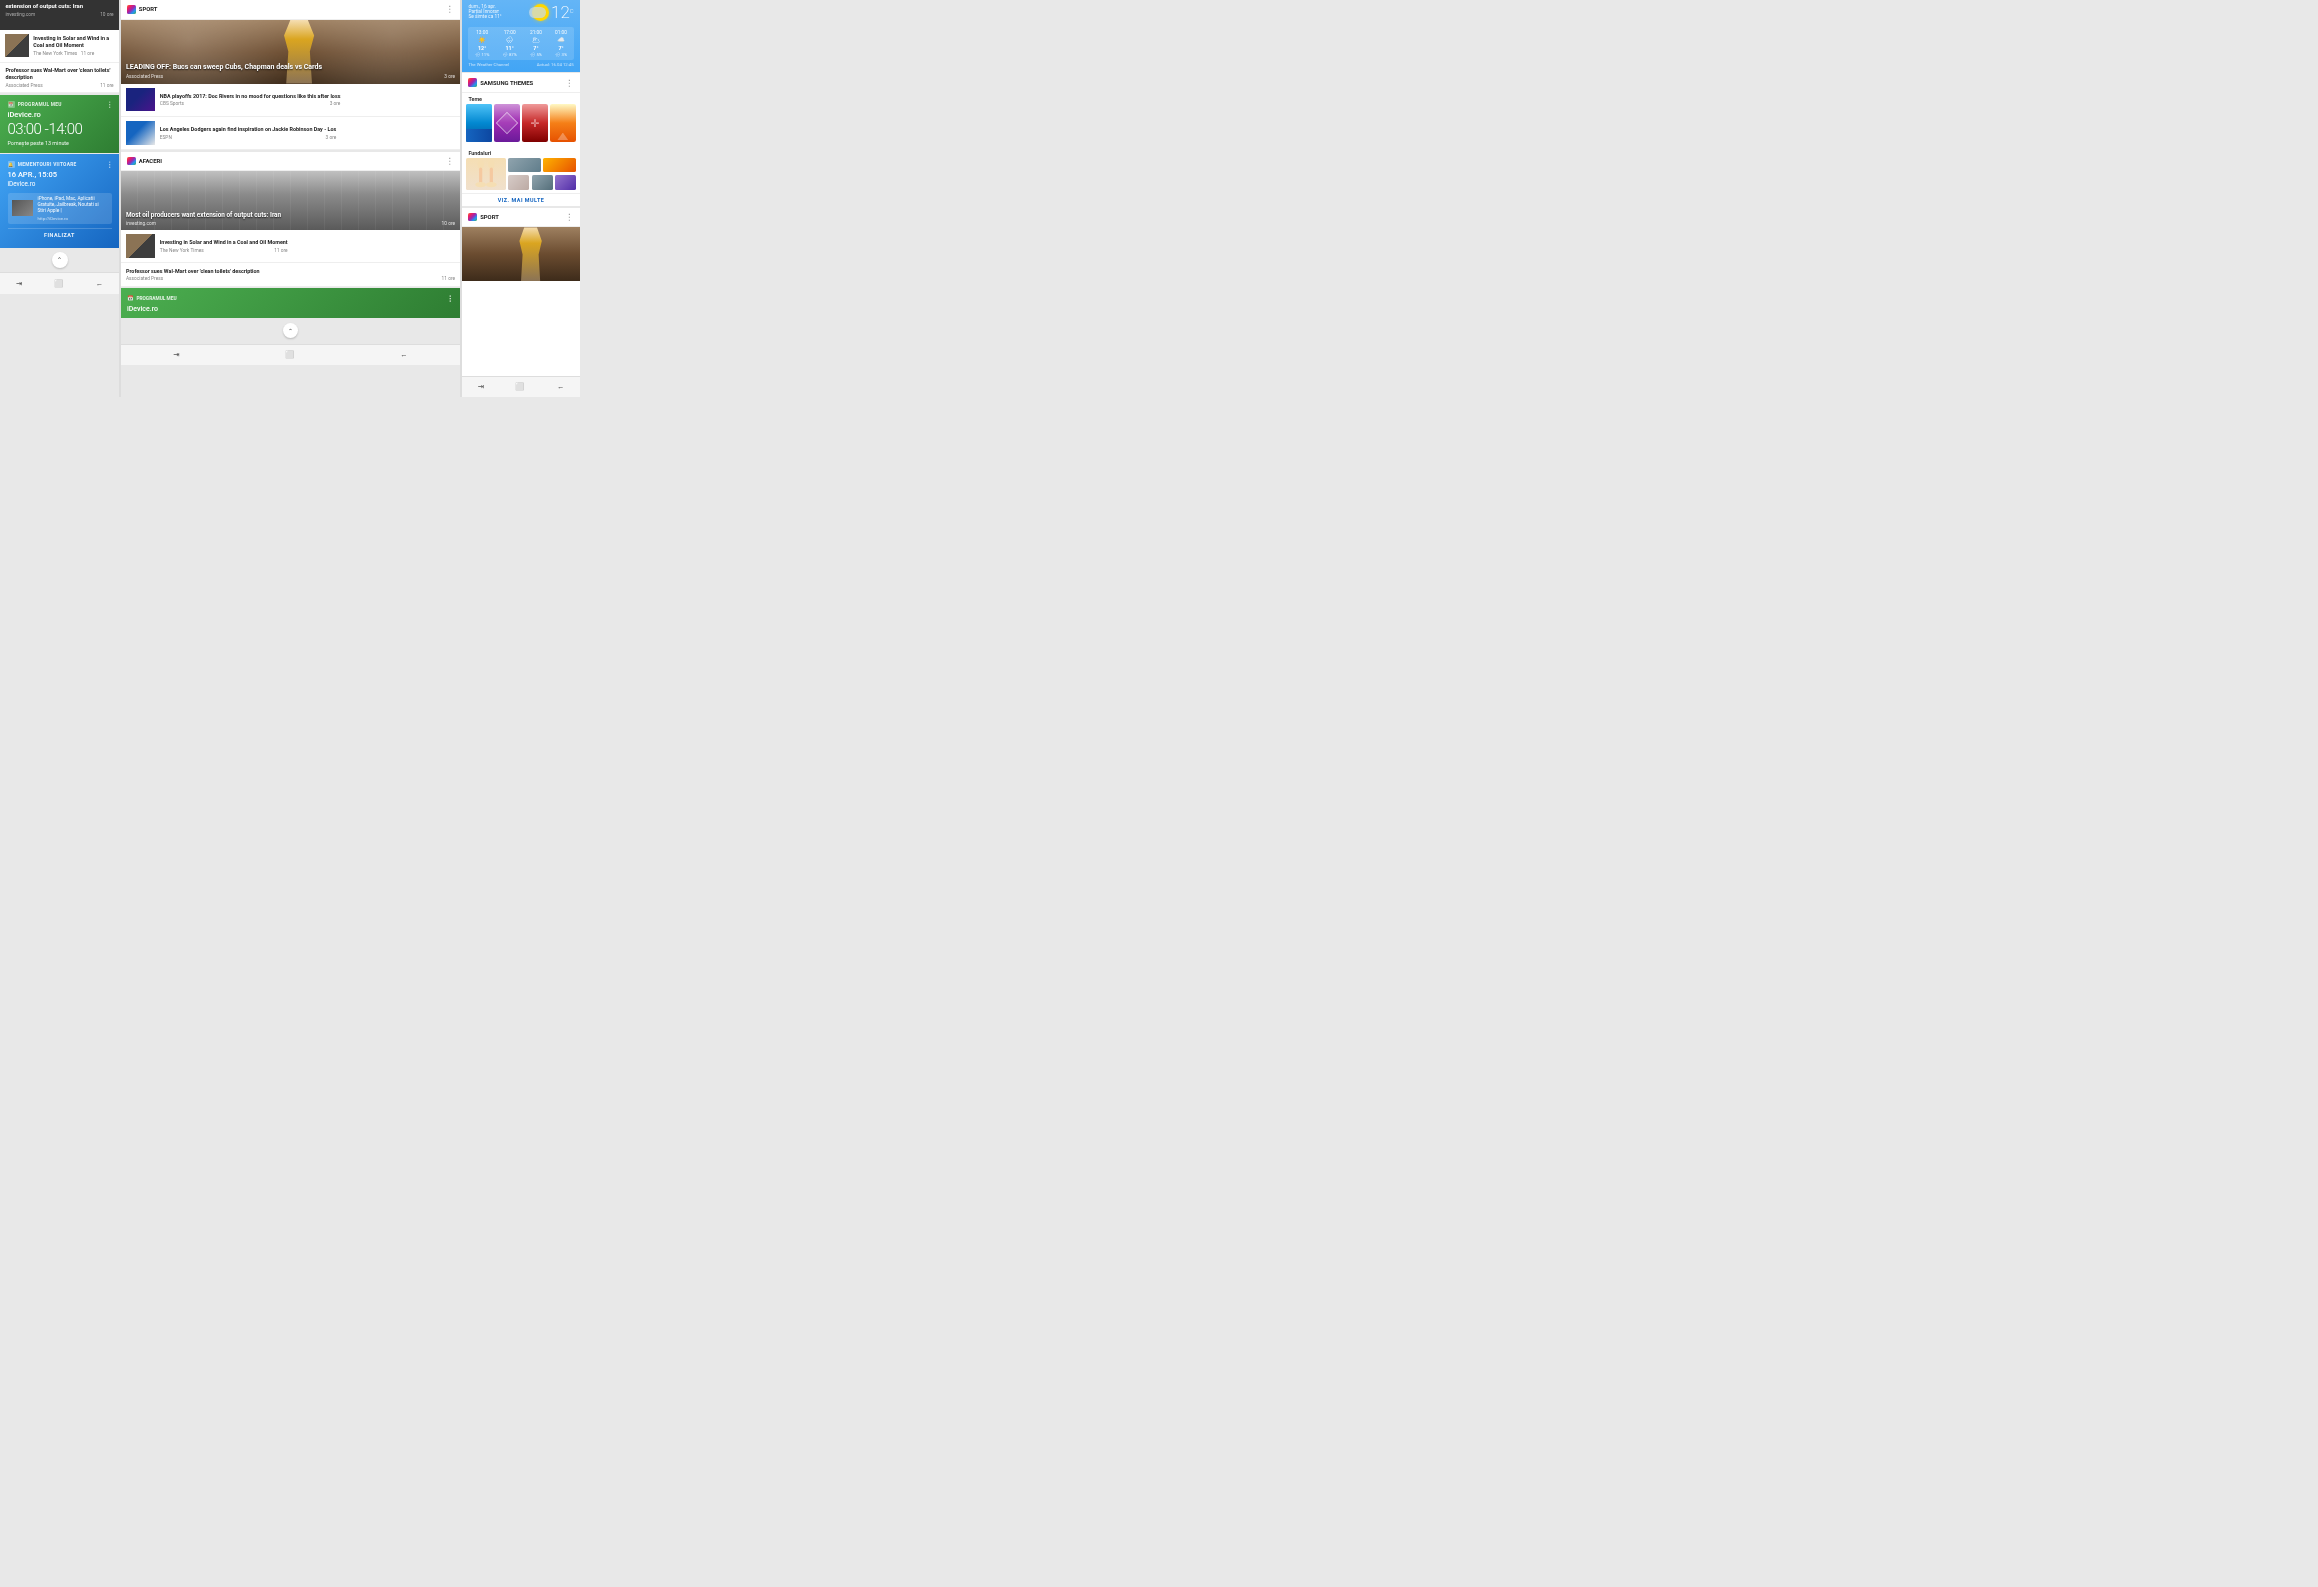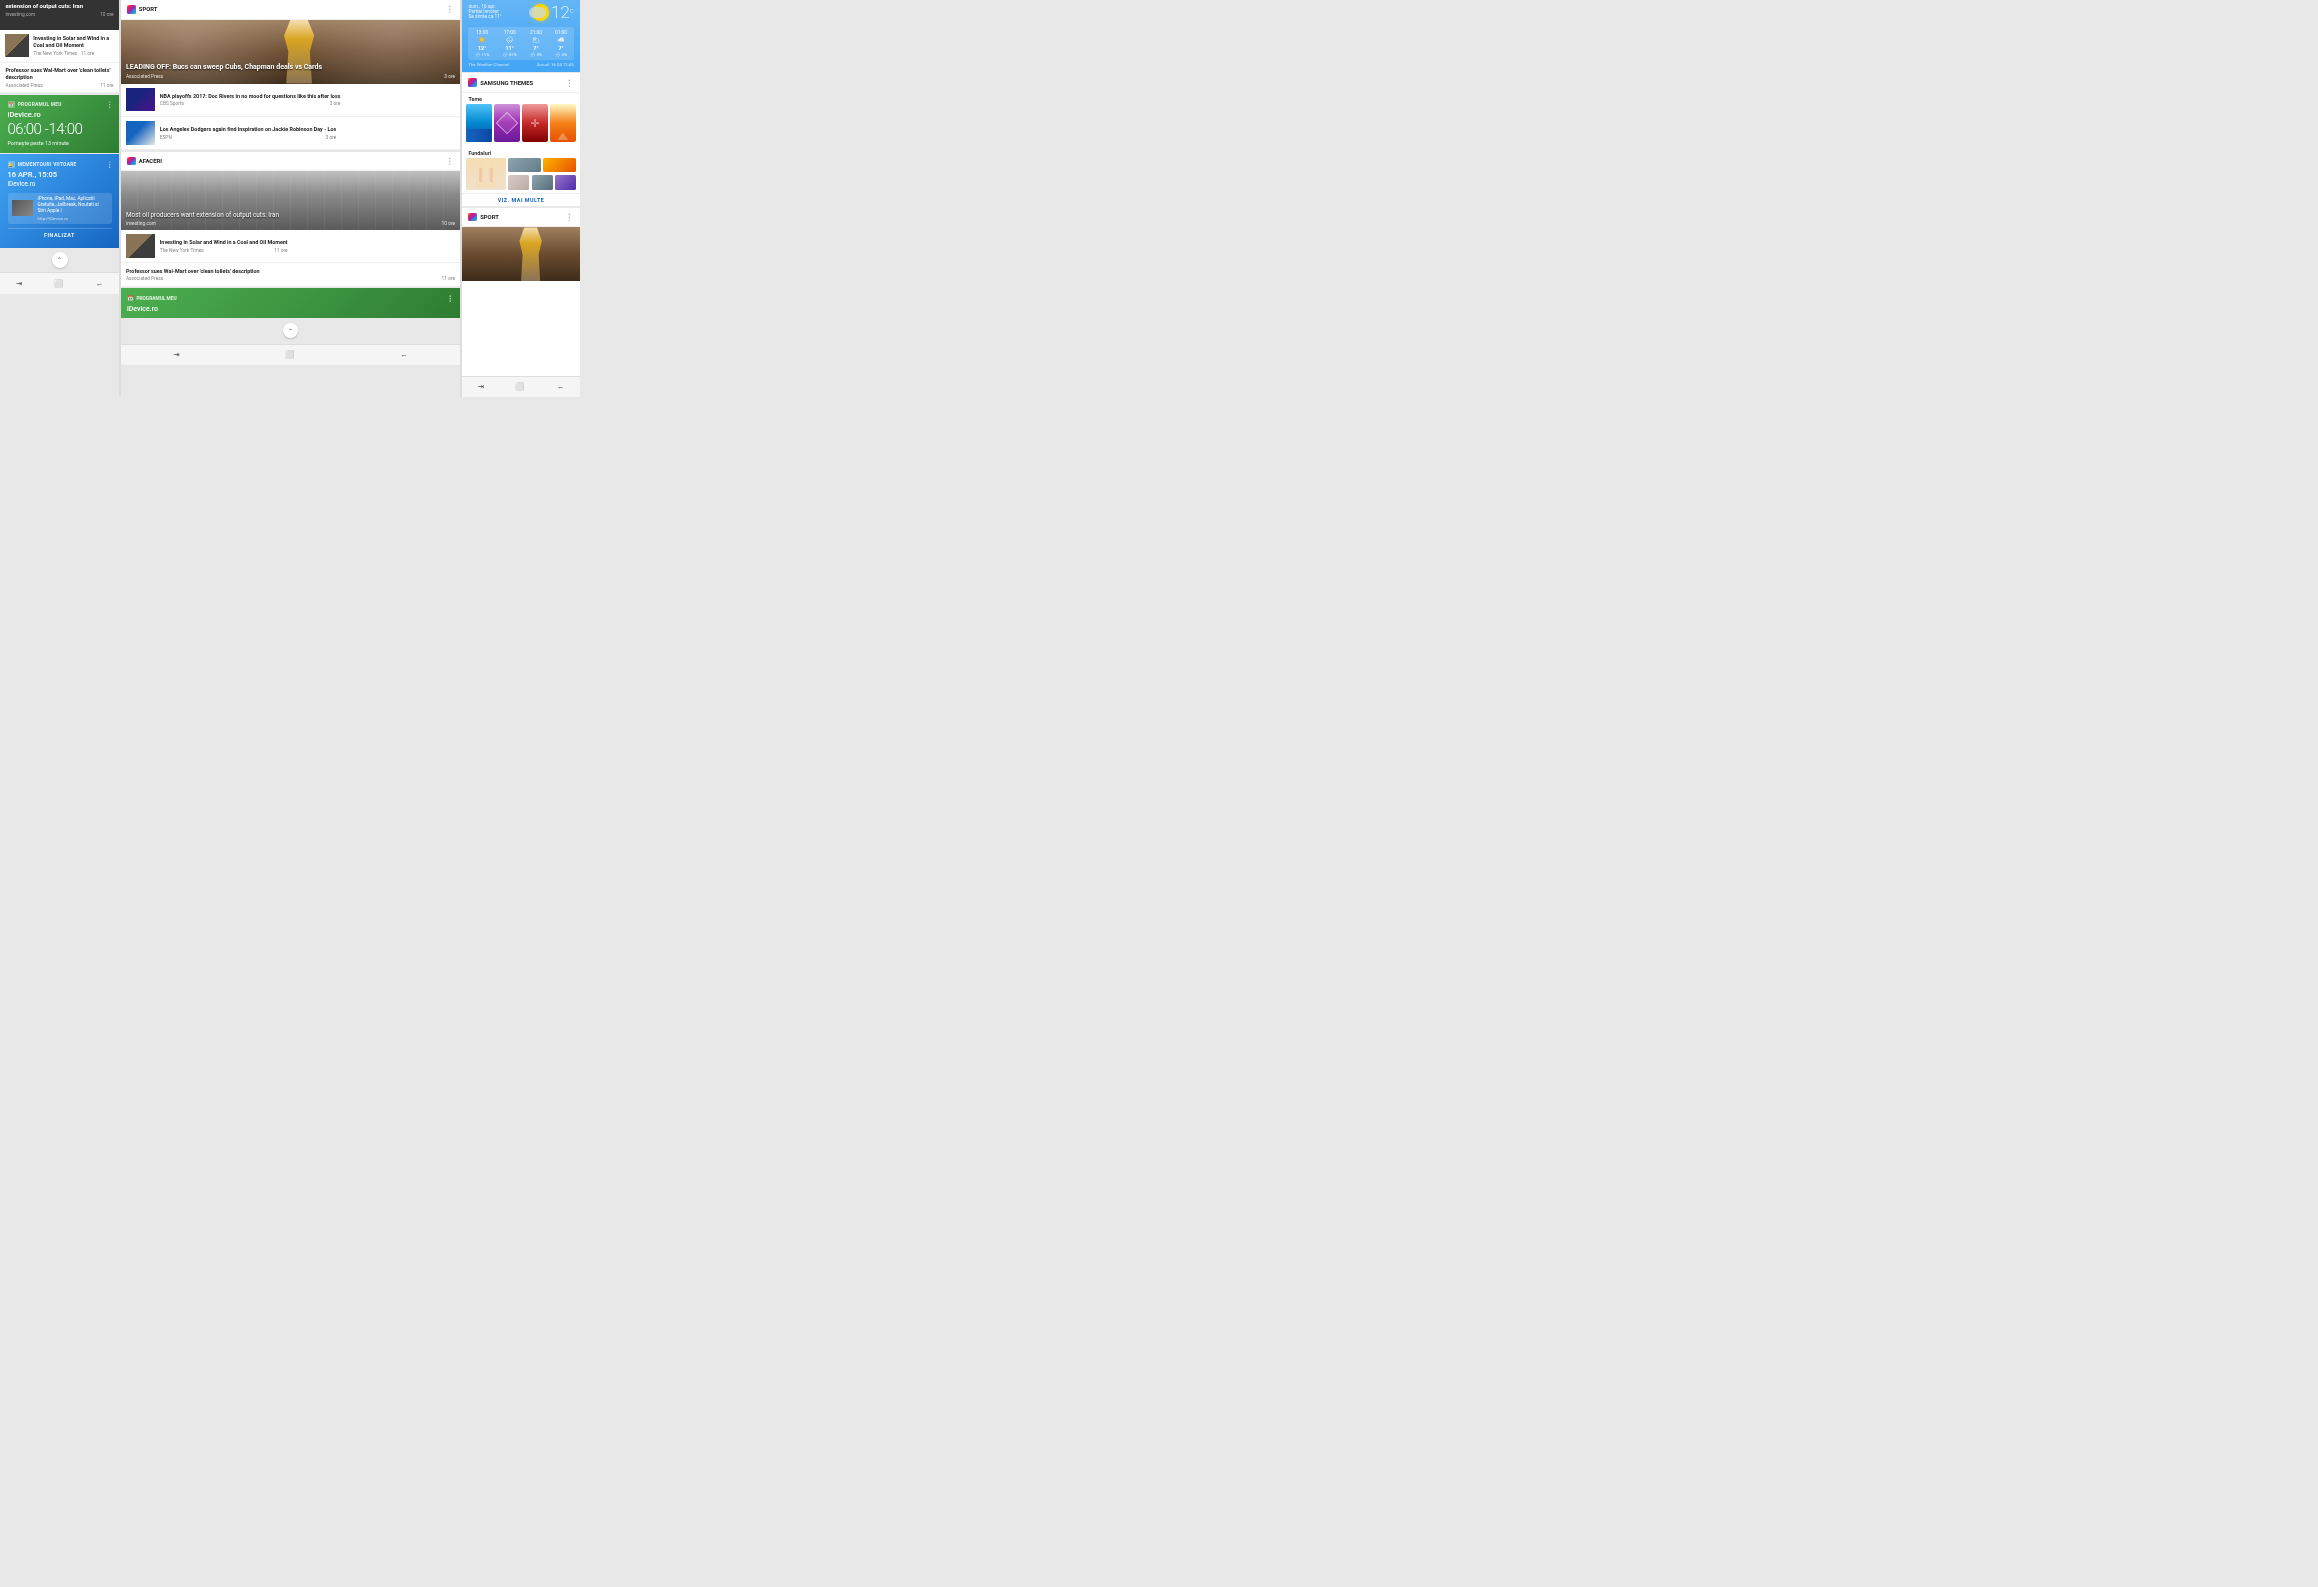--- a/index.html
+++ b/index.html
@@ -440,21 +440,21 @@
     .business-big-card .caption {
       position: absolute;
       bottom: 0;
       left: 0;
       right: 0;
       padding: 4.3px 5.4px;
       color: white;
     }
     .business-big-card .caption .headline {
       font-size: 6.4px;
-      font-weight: normal;
+      font-weight: bold;
       line-height: 1.3;
       text-shadow: 0 0.5px 1.6px rgba(0,0,0,0.8);
     }
     .business-big-card .caption .source-row {
       display: flex;
       justify-content: space-between;
       margin-top: 1.6px;
     }
     .business-big-card .caption .source {
       font-size: 4.8px;
@@ -847,21 +847,21 @@
       </div>
     </div>
 
     <div class="schedule-card">
       <div class="card-header">
         <div class="card-icon">📅</div>
         <span>PROGRAMUL MEU</span>
       </div>
       <div class="card-menu">⋮</div>
       <div class="app-name">iDevice.ro</div>
-      <div class="time-range">06:00 -14:00</div>
+      <div class="time-range">03:00 -14:00</div>
       <div class="starts-in">Pornește peste 13 minute</div>
     </div>
 
     <div class="reminder-card">
       <div class="card-header">
         <div class="card-icon">🔔</div>
         <span>MEMENTOURI VIITOARE</span>
       </div>
       <div class="card-menu">⋮</div>
       <div class="date">16 APR., 15:05</div>

